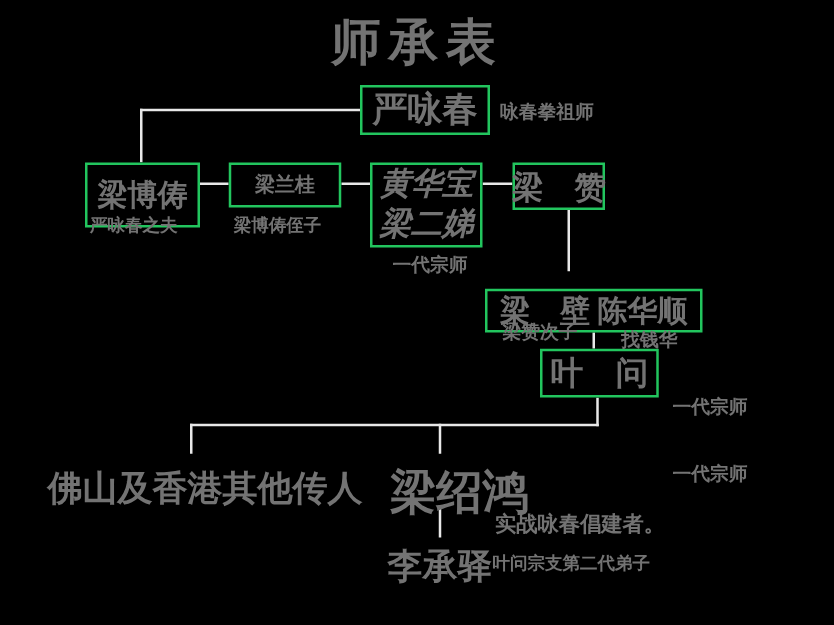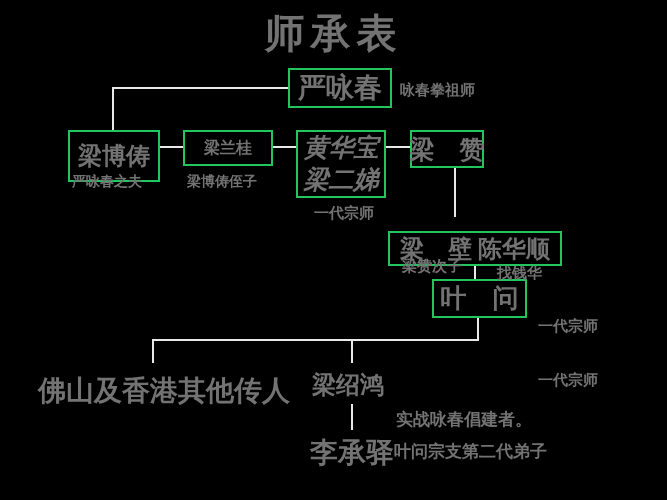--- a/index.html
+++ b/index.html
@@ -63,20 +63,20 @@
   <div class="note" style="left:187px;top:172px;font-size:14px;">梁博俦侄子</div>
   <div class="note" style="left:314px;top:204px;font-size:15px;">一代宗师</div>
   <div class="note" style="left:402px;top:257px;font-size:15px;">梁赞次子</div>
   <div class="note" style="left:497px;top:264px;font-size:15px;">找钱华</div>
   <div class="note" style="left:538px;top:281px;font-size:15px;line-height:18px;">
     <div>一代宗师</div>
     <div>一代宗师</div>
   </div>
 
   <div class="big-name" style="left:38px;top:372px;font-size:28px;">佛山及香港其他传人</div>
-  <div class="big-name" style="left:312px;top:369px;font-size:24px;">梁绍鸿</div>
+  <div class="big-name" style="left:312px;top:369px;font-size:37px;">梁绍鸿</div>
   <div class="note" style="left:396px;top:367px;font-size:17px;line-height:21px;">
     <div>实战咏春倡建者。</div>
   </div>
   <div class="big-name" style="left:310px;top:434px;font-size:28px;">李承驿</div>
-  <div class="note" style="left:394px;top:442px;font-size:17px;">叶问宗支第二代弟子</div>
+  <div class="note" style="left:394px;top:442px;font-size:14px;">叶问宗支第二代弟子</div>
 
 </div>
 
 </body></html>

